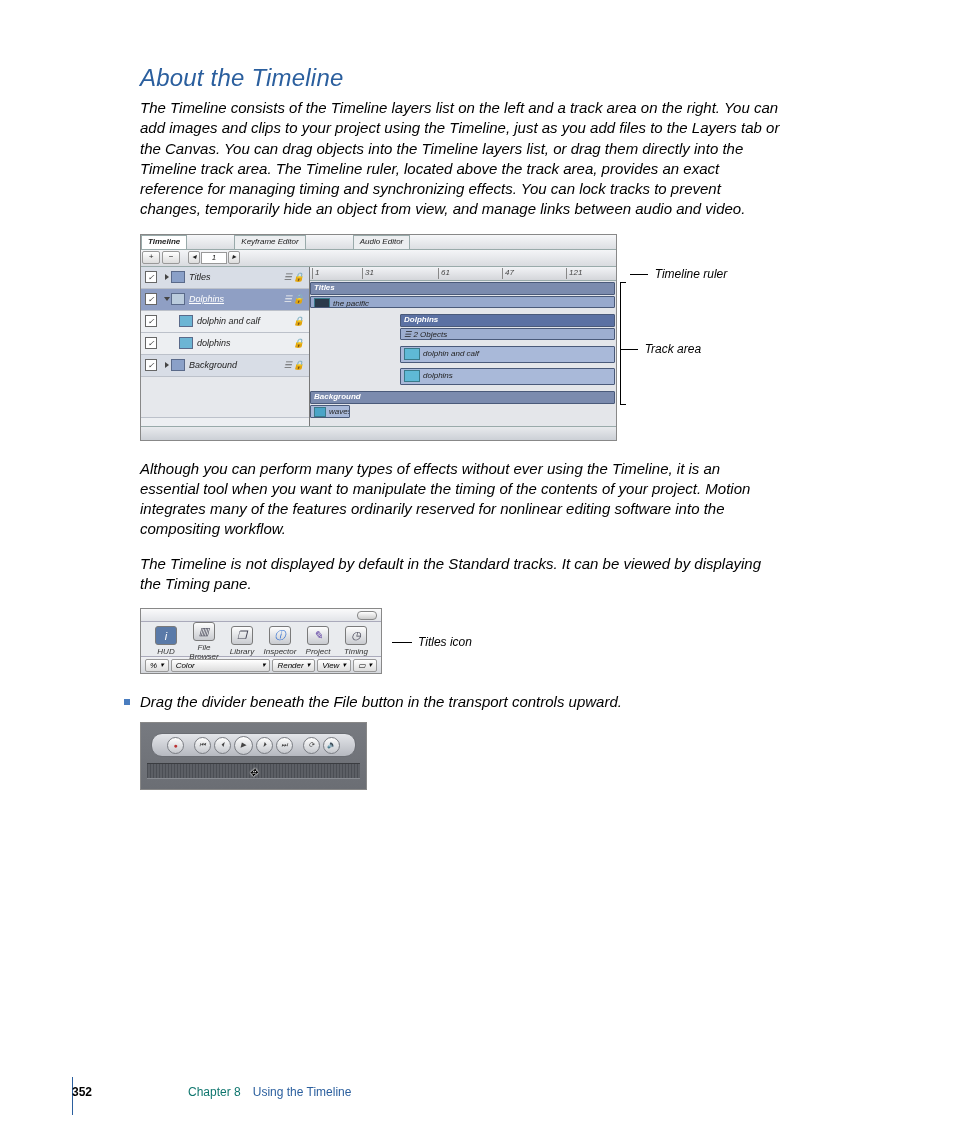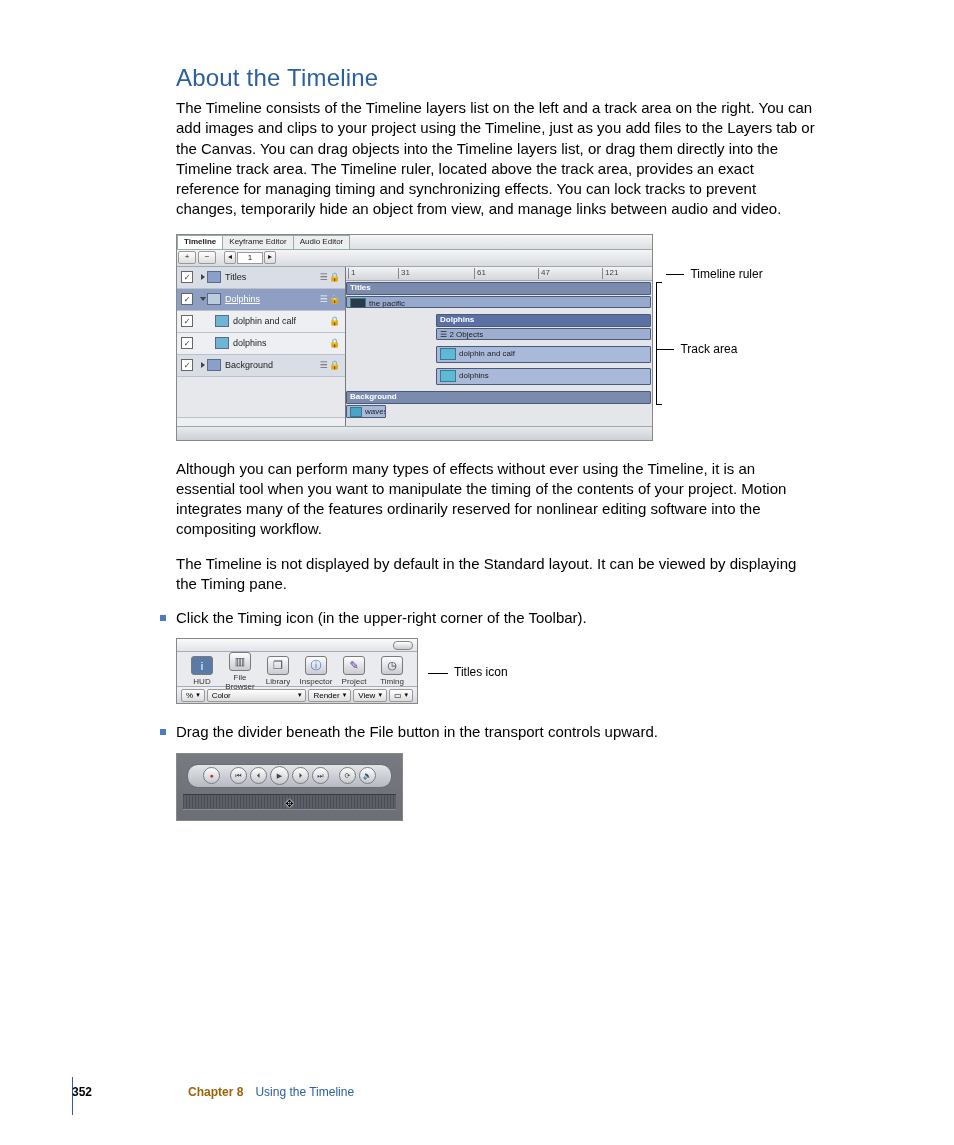--- a/index.html
+++ b/index.html
@@ -11,22 +11,23 @@
     background: #fff;
     width: 954px;
   }
   .page {
     padding: 64px 64px 40px 72px;
     position: relative;
     box-sizing: border-box;
     min-height: 1145px;
   }
   .content {
-    margin-left: 104px;
+    margin-left: 68px;
     width: 640px;
+    font-style: italic;
   }
   h2.section-title {
     font-size: 24px;
     font-weight: 400;
     color: #2B5F9E;
     margin: 0 0 6px 0;
     letter-spacing: 0.2px;
   }
   p.body {
     margin: 0 0 14px 0;
@@ -65,20 +66,21 @@
     width: 475px;
     font-family: "Lucida Grande", Tahoma, sans-serif;
     font-size: 9px;
     color: #222;
   }
   .tabs-row {
     background: linear-gradient(#F6F7F9,#DCDEE2);
     border-bottom:1px solid #9aa;
     height:14px;
     display:flex;
+    gap:48px;
   }
   .tab {
     border:1px solid #9aa;
     border-bottom:none;
     background:#ECEEF0;
     padding:1px 6px 0 6px;
     font-size:8px;
     margin-right:-1px;
   }
   .tab.active { background:#fff; font-weight:bold; }
@@ -223,21 +225,21 @@
 
   .page-footer {
     position:absolute;
     left:72px;
     bottom:46px;
     display:flex;
     align-items:flex-end;
     font-size:12px;
   }
   .page-num { font-weight:600; color:#000; margin-right:96px; }
-  .chapter-label { font-weight:700; color:#a16207; margin-right:12px; }
+  .chapter-label { font-weight:400; color:#0f766e; margin-right:12px; }
   .chapter-title { color:#2B5F9E; }
   .margin-rule {
     position:absolute;left:72px;bottom:30px;width:0;height:38px;border-left:1px solid #2B5F9E;
   }
 </style>
 </head>
 <body>
 
 <div class="page">
   <div class="content">
@@ -342,27 +344,23 @@
           <div style="position:absolute;top:170px;left:-10px;width:6px;border-top:1px solid #000;"></div>
           <div class="rc-item" style="top:108px;">
             <span class="rc-line" style="width:18px;margin-left:-10px;"></span>&nbsp;
             <span>Track area</span>
           </div>
         </div>
       </div>
     </div>
 
     <p class="body">Although you can perform many types of effects without ever using the Timeline, it is an essential tool when you want to manipulate the timing of the contents of your project. Motion integrates many of the features ordinarily reserved for nonlinear editing software into the compositing workflow.</p>
-    <p class="body">The Timeline is not displayed by default in the Standard layout. It can be viewed by displaying the Timing pane.</p>
-
-
-    <div class="bullet-item">
-      <div class="bullet-sq"></div>
-      <div class="bullet-text">Click the Timing icon (in the upper-right corner of the Toolbar).</div>
-    </div>
+    <p class="body">The Timeline is not displayed by default in the Standard tracks. It can be viewed by displaying the Timing pane.</p>
+
+
 
     <div style="position:relative;">
       <div class="toolbar-fig">
         <div class="toolbar-top">
             <div class="pill"></div>
           </div>
         <div class="toolbar-icons">
           <div class="tb-item">
               <div class="tb-icon" style="background:#5a7aa8;color:#fff">i</div>
               <div class="tb-label">HUD</div>

